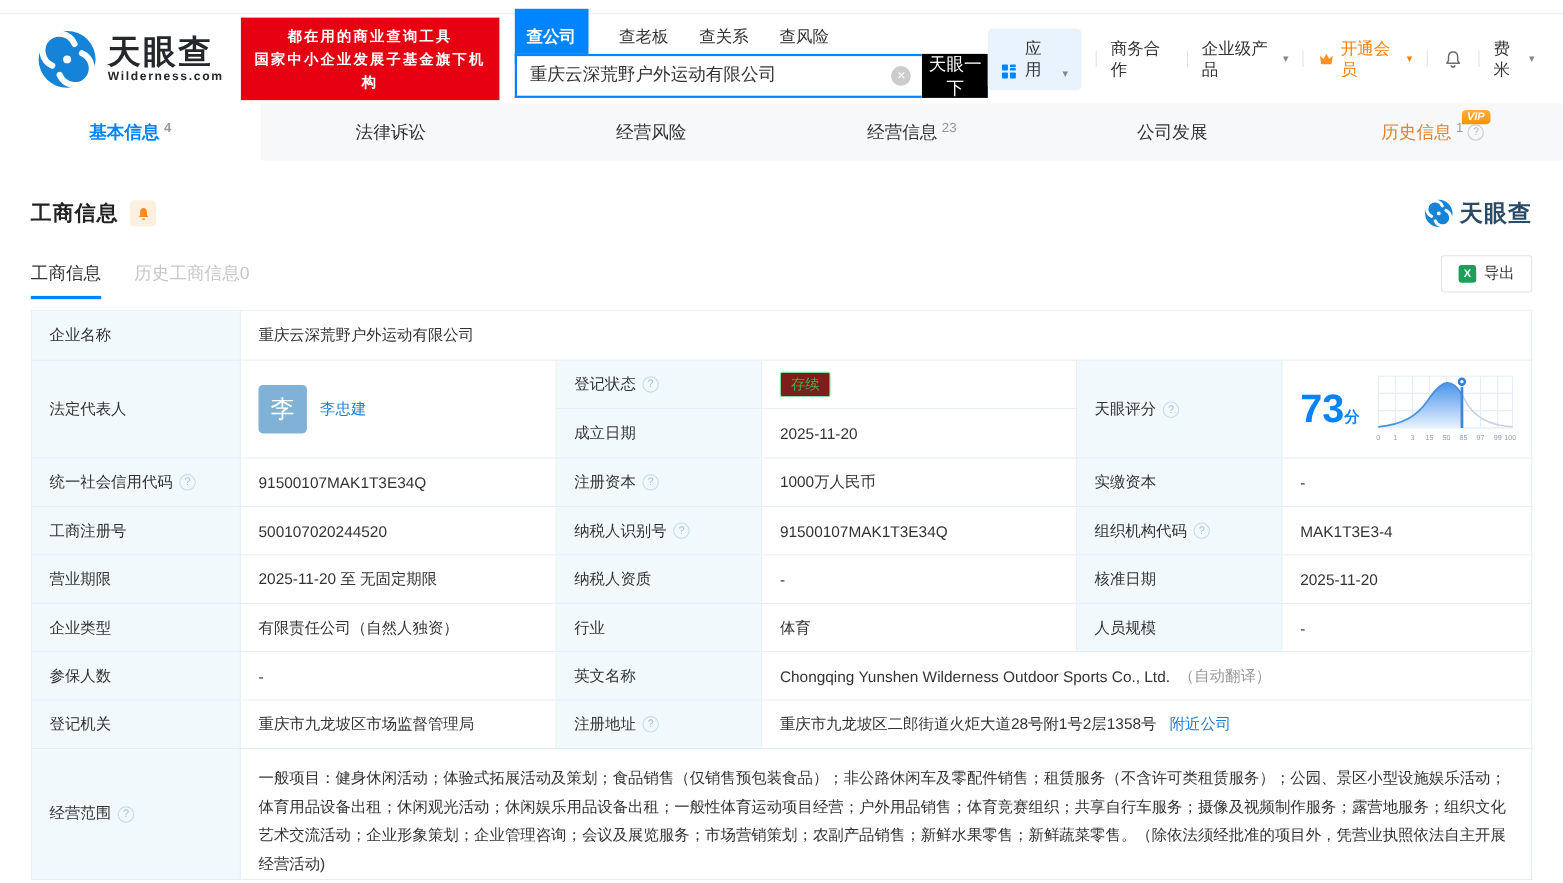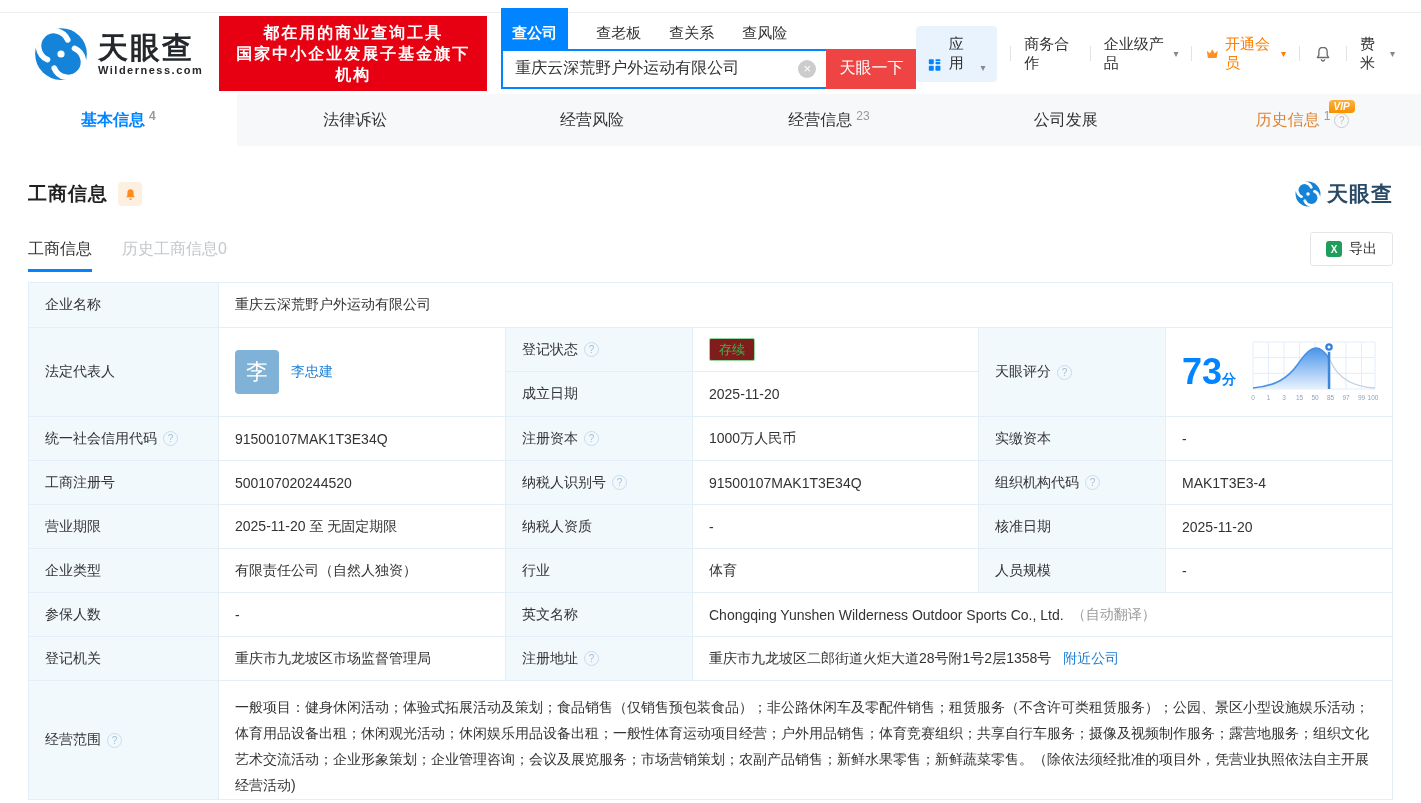--- a/index.html
+++ b/index.html
@@ -8,33 +8,33 @@
   .top-line { height:13px; border-bottom:1px solid #ededed; }
 
   
   .header { height:81px; display:flex; align-items:center; padding:0 26px 0 34px; }
   .logo { display:flex; align-items:center; }
   .logo svg { width:54px; height:54px; display:block; }
   .logo-text { margin-left:10px; }
   .logo-name { font-size:30px; font-weight:bold; color:#24272b; letter-spacing:2px; line-height:32px;}
   .logo-domain { font-size:11px; font-weight:bold; color:#24272b; letter-spacing:1.5px; }
   .promo { margin-left:16px; background:#e60012; color:#fff; font-weight:bold;
-    font-size:16px; line-height:21px; padding:6px 10px; text-align:center; letter-spacing:2px; }
+    font-size:13px; line-height:21px; padding:6px 10px; text-align:center; letter-spacing:2px; }
   .search-wrap { margin-left:14px; width:452px; margin-top:2px;}
   .search-tabs { display:flex; align-items:center; gap:28px; font-size:15px; height:26px; }
   .search-tab { color:#333; cursor:pointer; }
   .search-tab.active { background:#0084ff; color:#fff; padding:16px 11px; font-weight:bold;}
   .search-box { display:flex; height:40px; margin-top:2px; }
   .search-field { position:relative; flex:1; }
   .search-field input { width:100%; height:40px; border:2px solid #0084ff; border-right:none;
     font-size:16px; padding:0 38px 0 12px; color:#333; outline:none;
     font-family:"Liberation Sans","DejaVu Sans",sans-serif;}
   .clear-btn { position:absolute; right:10px; top:11px; width:18px; height:18px; border-radius:50%;
     background:#ccc; color:#fff; font-size:13px; line-height:18px; text-align:center; cursor:pointer;}
-  .search-btn { width:90px; background:#ef4444; color:#fff; font-size:16px; border:none;
+  .search-btn { width:60px; background:#000000; color:#fff; font-size:16px; border:none;
     cursor:pointer; font-family:Liberation Sans, sans-serif; }
   .header-right { margin-left:auto; display:flex; align-items:center; font-size:15px; }
   .apps-chip { display:flex; align-items:flex-end; gap:7px; background:#e9f3fe; border-radius:4px;
     padding:9px 12px; cursor:pointer; }
   .caret { font-size:10px; color:#888; }
   .vip-caret { color:#ff7e00; }
   .sep { width:1px; height:15px; background:#e3e3e3; margin:0 13px; }
   .hr-item { display:flex; align-items:center; gap:5px; cursor:pointer; color:#333; }
   .vip-link { color:#ff7e00; font-weight:500; }
   .bell-btn svg, .bell-badge svg { display:block; }

